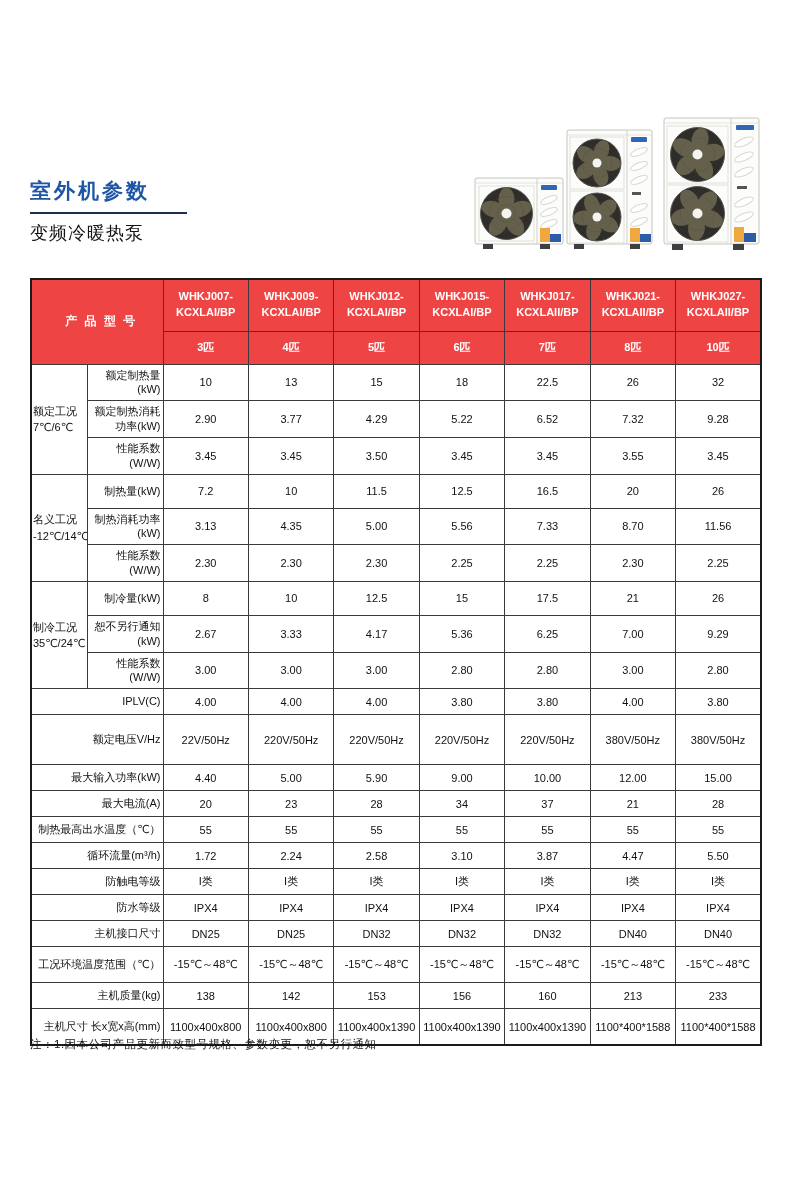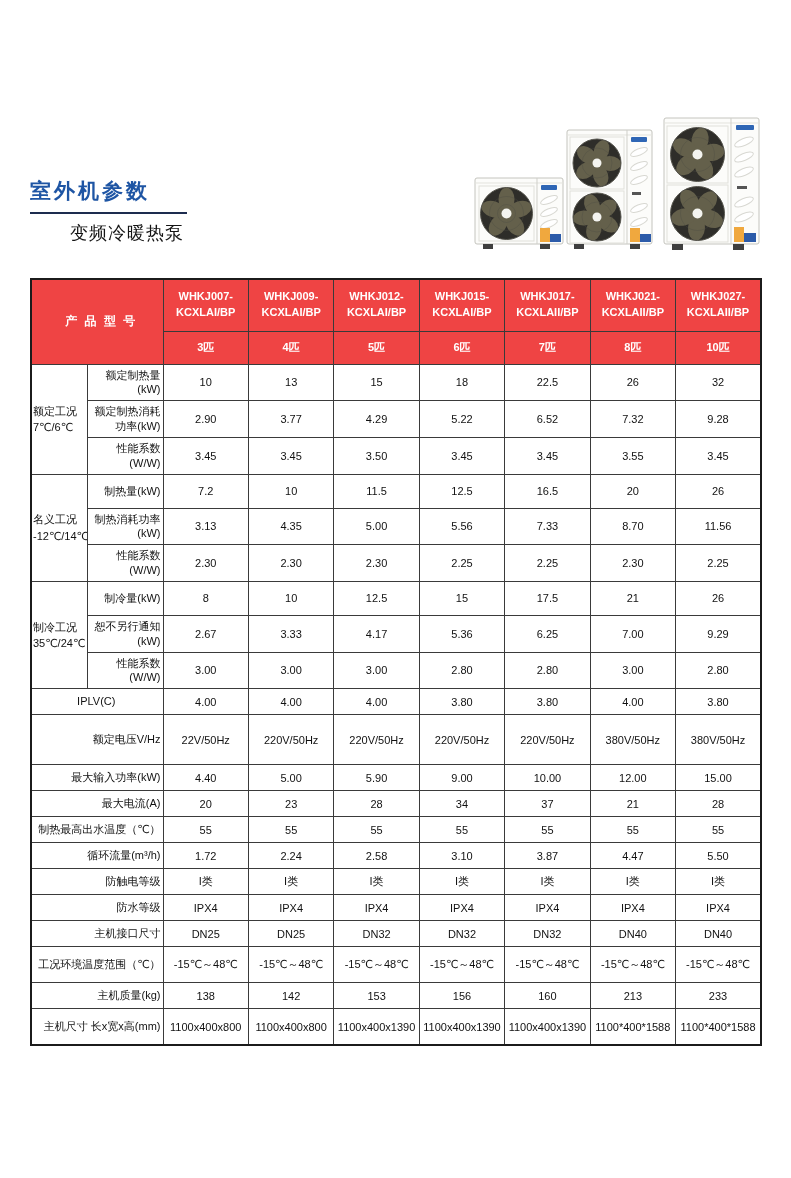--- a/index.html
+++ b/index.html
@@ -17,21 +17,21 @@
   .page-title {
     position:absolute; left:30px; top:177px;
     font-size:21px; font-weight:bold; color:#1e55a4; letter-spacing:3px;text-align:right;
   }
   .title-rule {
     position:absolute; left:30px; top:212px;
     width:157px; height:2px; background:#1d2c4f;
   }
   .page-subtitle {
     position:absolute; left:30px; top:221px;
-    font-size:18px; font-weight:normal; color:#141414; letter-spacing:1px;margin-left:40px;
+    font-size:18px; font-weight:normal; color:#141414; letter-spacing:1px;
   }
 
   
   svg.unit { position:absolute; }
 
   
   table.spec {
     position:absolute; left:30px; top:278px; width:732px;
     border-collapse:collapse; table-layout:fixed;
     font-size:11px; color:#111;
@@ -43,21 +43,21 @@
   .spec th.cap { height:33px; font-size:11px; }
   .spec th.plabel { font-size:12px; letter-spacing:2px;padding-left:8px; }
   .spec td.gcell { text-align:left; white-space:pre-line; line-height:1.5; padding:1px 1px; }
   .spec td.slabel { text-align:right; padding:3px 2px 3px 4px; line-height:1.35; }
   .spec td.val { text-align:center; }
   .spec tr.grow > td { height:34px; }
   .spec tr.r-s > td { height:26px; }
   .spec tr.r-m > td { height:36px; }
   .spec tr.r-l > td { height:50px; }
   .spec td.flabel { text-align:right; padding:3px 2px 3px 5px; line-height:1.35; }
-  .spec td.flabel.c { text-align:center; padding-left:0; }
+  .spec td.flabel.c { text-align:right; padding-left:0; }
 
   
   .note {
     position:absolute; left:30px; top:1037px;
     font-size:11.5px; color:#141414; letter-spacing:0.5px;
   }
 </style>
 </head>
 <body>
 
@@ -436,14 +436,15 @@
           <td class="val">1100x400x800</td>
           <td class="val">1100x400x1390</td>
           <td class="val">1100x400x1390</td>
           <td class="val">1100x400x1390</td>
           <td class="val">1100*400*1588</td>
           <td class="val">1100*400*1588</td>
         </tr>
       </tbody>
     </table>
 
+  <p class="note">注：1.因本公司产品更新而致型号规格、参数变更，恕不另行通知</p>
 
 </div>
 
 </body></html>

